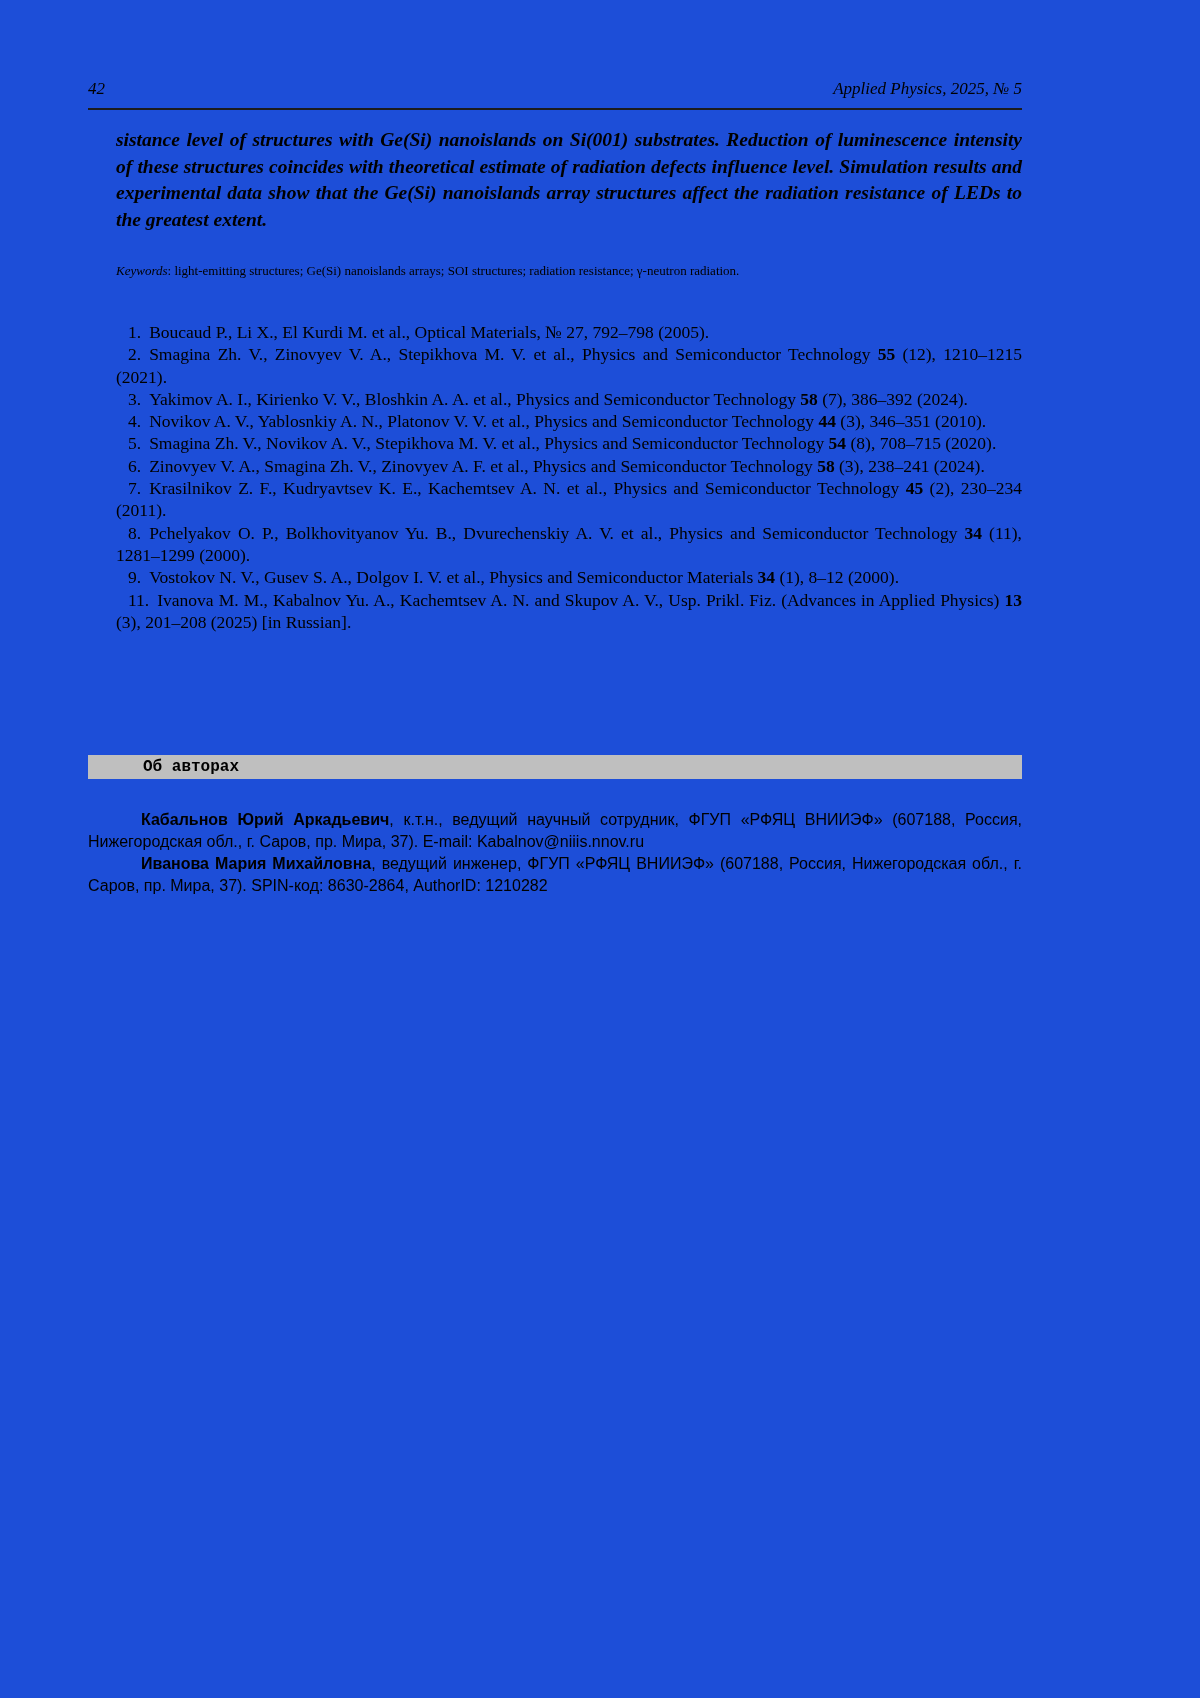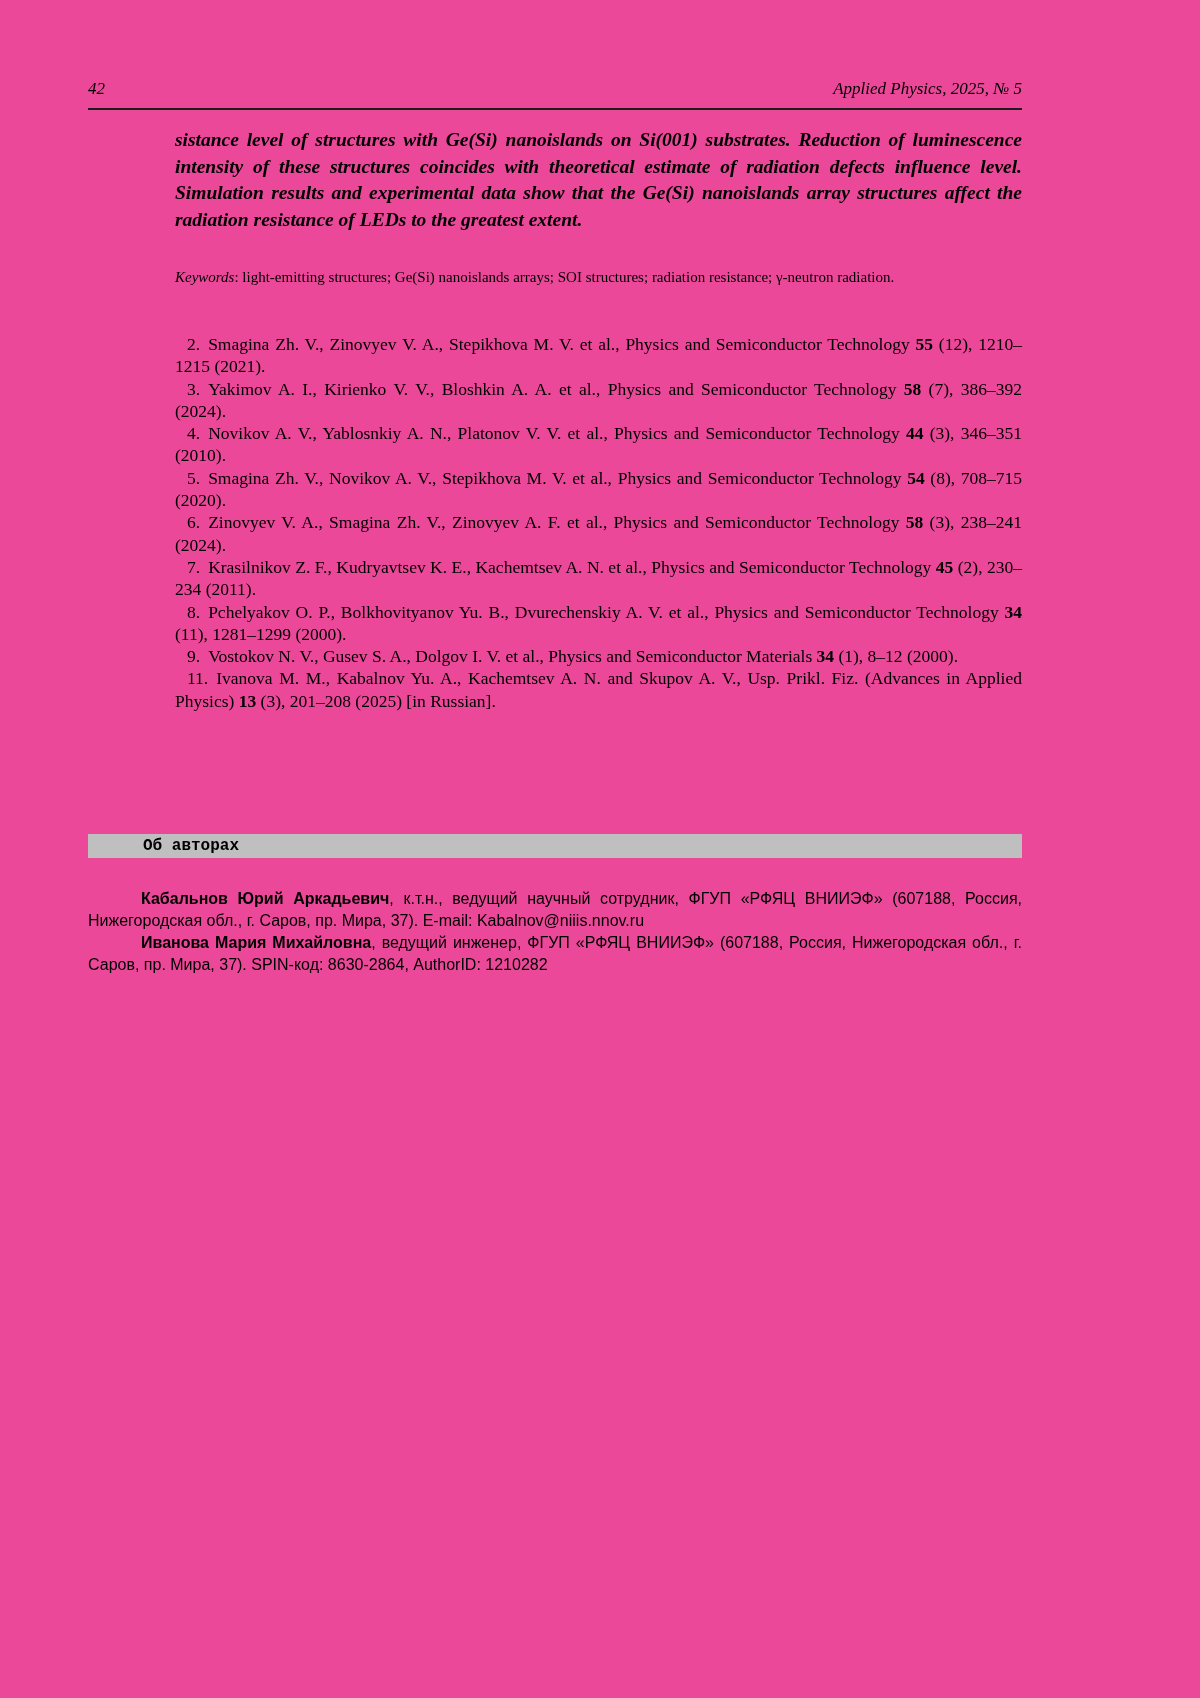--- a/index.html
+++ b/index.html
@@ -1,48 +1,48 @@
 <!DOCTYPE html>
 <html><head>
 <meta charset="utf-8">
 <style>
   * { box-sizing: border-box; }
   html, body { margin: 0; padding: 0; background: #ffffff; }
   .page {
     position: relative;
     width: 1200px;
     height: 1698px;
-    background: #ec4899;
+    background: #1d4ed8;
     color: #000000;
     padding: 78px 178px 16px 88px;
     font-family: "Liberation Serif", "DejaVu Serif", serif;
   }
   .running-header {
     display: flex;
     justify-content: space-between;
     align-items: baseline;
     font-style: italic;
     font-size: 17px;
     line-height: 21px;
     padding-bottom: 9px;
     border-bottom: 2px solid #1c1c1c;
   }
-  .english-block { margin-left: 87px; }
+  .english-block { margin-left: 28px; }
   .abstract {
     margin-top: 17px;
     font-weight: bold;
     font-style: italic;
     font-size: 19.5px;
     line-height: 26.5px;
     text-align: justify;
   }
   .keywords {
     margin-top: 26px;
-    font-size: 15px;
-    line-height: 36px;
+    font-size: 13px;
+    line-height: 24px;
     text-align: justify;
   }
   .kw-label { font-style: italic; }
   .ref-heading {
     margin-top: 47px;
     font-weight: bold;
     font-size: 17.5px;
     line-height: 21px;
   }
   .ref-list {
@@ -82,20 +82,21 @@
     <span>Applied Physics, 2025, № 5</span>
   </div>
 
   <div class="english-block">
     <div class="abstract">sistance level of structures with Ge(Si) nanoislands on Si(001) substrates. Reduction of luminescence intensity of these structures coincides with theoretical estimate of radiation defects influence level. Simulation results and experimental data show that the Ge(Si) nanoislands array structures affect the radiation resistance of LEDs to the greatest extent.</div>
 
     <div class="keywords"><span class="kw-label">Keywords</span><span>: light-emitting structures; Ge(Si) nanoislands arrays; SOI structures; radiation resistance; γ-neutron radiation.</span></div>
 
 
     <div class="ref-list">
+        <p class="ref"><span class="ref-num">1.</span><span>Boucaud P., Li X., El Kurdi M. et al., Optical Materials, № 27, 792–798 (2005).</span></p>
         <p class="ref"><span class="ref-num">2.</span><span>Smagina Zh. V., Zinovyev V. A., Stepikhova M. V. et al., Physics and Semiconductor Technology </span><b>55</b><span> (12), 1210–1215 (2021).</span></p>
         <p class="ref"><span class="ref-num">3.</span><span>Yakimov A. I., Kirienko V. V., Bloshkin A. A. et al., Physics and Semiconductor Technology </span><b>58</b><span> (7), 386–392 (2024).</span></p>
         <p class="ref"><span class="ref-num">4.</span><span>Novikov A. V., Yablosnkiy A. N., Platonov V. V. et al., Physics and Semiconductor Technology </span><b>44</b><span> (3), 346–351 (2010).</span></p>
         <p class="ref"><span class="ref-num">5.</span><span>Smagina Zh. V., Novikov A. V., Stepikhova M. V. et al., Physics and Semiconductor Technology </span><b>54</b><span> (8), 708–715 (2020).</span></p>
         <p class="ref"><span class="ref-num">6.</span><span>Zinovyev V. A., Smagina Zh. V., Zinovyev A. F. et al., Physics and Semiconductor Technology </span><b>58</b><span> (3), 238–241 (2024).</span></p>
         <p class="ref"><span class="ref-num">7.</span><span>Krasilnikov Z. F., Kudryavtsev K. E., Kachemtsev A. N. et al., Physics and Semiconductor Technology </span><b>45</b><span> (2), 230–234 (2011).</span></p>
         <p class="ref"><span class="ref-num">8.</span><span>Pchelyakov O. P., Bolkhovityanov Yu. B., Dvurechenskiy A. V. et al., Physics and Semiconductor Technology </span><b>34</b><span> (11), 1281–1299 (2000).</span></p>
         <p class="ref"><span class="ref-num">9.</span><span>Vostokov N. V., Gusev S. A., Dolgov I. V. et al., Physics and Semiconductor Materials </span><b>34</b><span> (1), 8–12 (2000).</span></p>
         <p class="ref"><span class="ref-num">11.</span><span>Ivanova M. M., Kabalnov Yu. A., Kachemtsev A. N. and Skupov A. V., Usp. Prikl. Fiz. (Advances in Applied Physics) </span><b>13</b><span> (3), 201–208 (2025) [in Russian].</span></p>
       </div>

